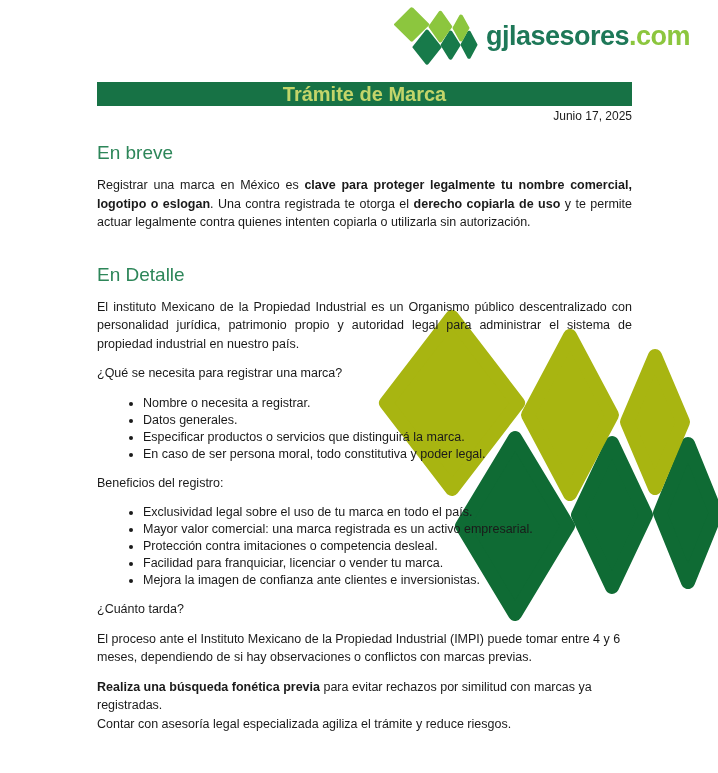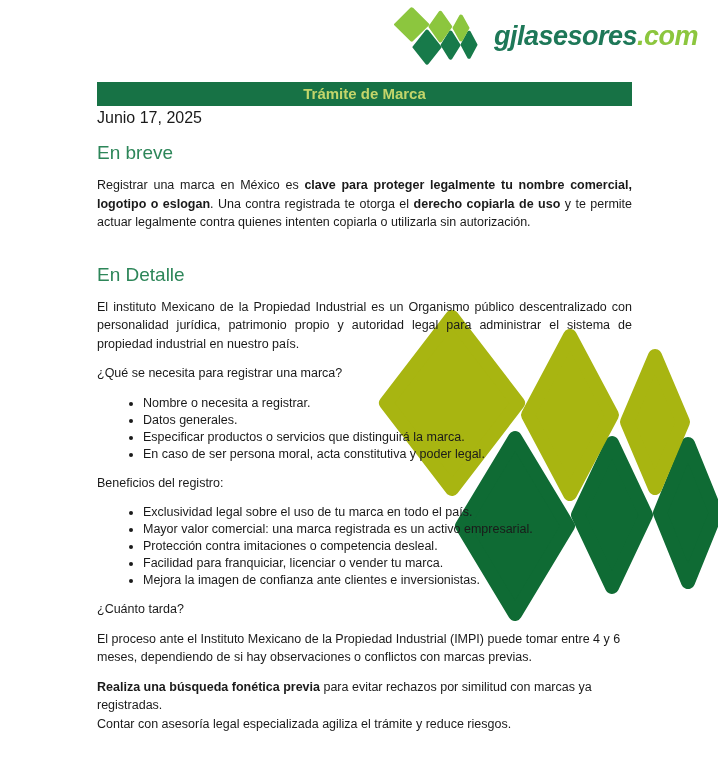--- a/index.html
+++ b/index.html
@@ -9,31 +9,31 @@
     --wm-light:#a8b511; --wm-dark:#0f6b34;
     --body-text:#1a1a1a;
   }
   html,body{margin:0;padding:0;}
   body{
     width:718px;height:773px;background:#ffffff;overflow:hidden;position:relative;
     font-family:"Liberation Sans", sans-serif;color:var(--body-text);
   }
   .watermark{position:absolute;left:375px;top:308px;z-index:0;}
   .layer{position:relative;z-index:1;}
-  .logo{position:absolute;left:393px;top:7px;display:flex;align-items:center;gap:16px;font-style:italic;}
+  .logo{position:absolute;left:393px;top:7px;display:flex;align-items:center;gap:8px;}
   .logo-mark{display:block;}
   .logo-word{font-size:27px;font-weight:bold;letter-spacing:-0.5px;line-height:58px;white-space:nowrap;}
   .logo-name{color:var(--logo-text);}
   .logo-tld{color:var(--logo-tld);}
   .banner{
     position:absolute;left:97px;top:82px;width:535px;height:24px;
     background:var(--banner-bg);text-align:center;line-height:24px;
-    font-size:15px;font-weight:bold;color:var(--banner-text);
+    font-size:20px;font-weight:bold;color:var(--banner-text);
   }
-  .date{position:absolute;left:97px;top:109px;width:535px;text-align:left;font-size:16px;}
+  .date{position:absolute;left:97px;top:109px;width:535px;text-align:right;font-size:12px;}
   main{position:absolute;left:97px;top:132px;width:535px;font-size:12.5px;line-height:18.5px;}
   main h2{font-size:19px;font-weight:400;color:var(--heading);margin:31px 0 5px;line-height:24px;}
   main h2:first-child{margin-top:9px;}
   main p{margin:11px 0 0;}
   main p.justify{text-align:justify;}
   main p.tight{margin-top:0;}
   main ul{margin:12px 0 0;padding-left:46px;line-height:17px;}
   main li{margin:0;}
   .wm-light{fill:var(--wm-light);stroke:var(--wm-light);}
   .wm-dark{fill:var(--wm-dark);stroke:var(--wm-dark);}
@@ -76,21 +76,21 @@
   <main id="doc-body">
       <h2>En breve</h2>
       <p class="justify"><span>Registrar una marca en México es </span><b>clave para proteger legalmente tu nombre comercial, logotipo o eslogan</b><span>. Una contra registrada te otorga el </span><b>derecho copiarla de uso</b><span> y te permite actuar legalmente contra quienes intenten copiarla o utilizarla sin autorización.</span></p>
       <h2>En Detalle</h2>
       <p class="justify"><span>El instituto Mexicano de la Propiedad Industrial es un Organismo público descentralizado con personalidad jurídica, patrimonio propio y autoridad legal para administrar el sistema de propiedad industrial en nuestro país.</span></p>
       <p><span>¿Qué se necesita para registrar una marca?</span></p>
       <ul>
         <li>Nombre o necesita a registrar.</li>
         <li>Datos generales.</li>
         <li>Especificar productos o servicios que distinguirá la marca.</li>
-        <li>En caso de ser persona moral, acta constitutiva y poder legal.</li>
+        <li>En caso de ser persona moral, todo constitutiva y poder legal.</li>
       </ul>
       <p><span>Beneficios del registro:</span></p>
       <ul>
         <li>Exclusividad legal sobre el uso de tu marca en todo el país.</li>
         <li>Mayor valor comercial: una marca registrada es un activo empresarial.</li>
         <li>Protección contra imitaciones o competencia desleal.</li>
         <li>Facilidad para franquiciar, licenciar o vender tu marca.</li>
         <li>Mejora la imagen de confianza ante clientes e inversionistas.</li>
       </ul>
       <p><span>¿Cuánto tarda?</span></p>

